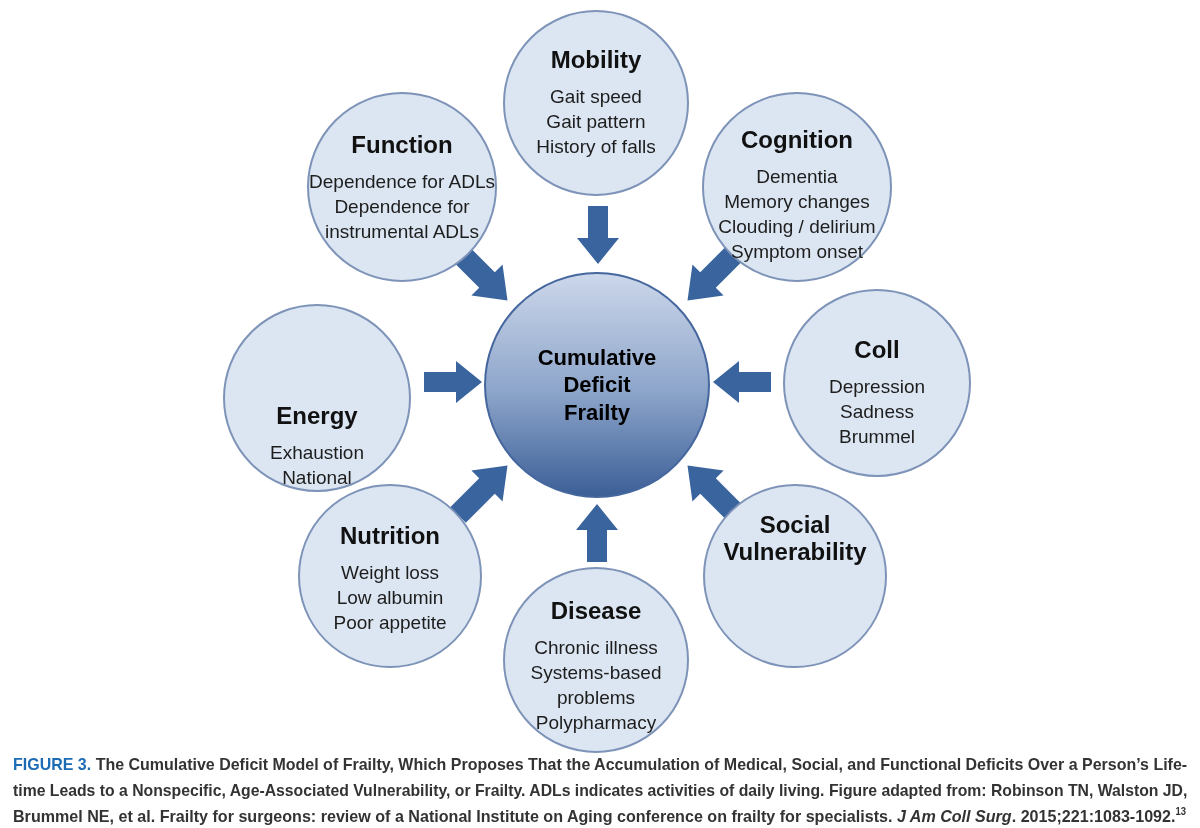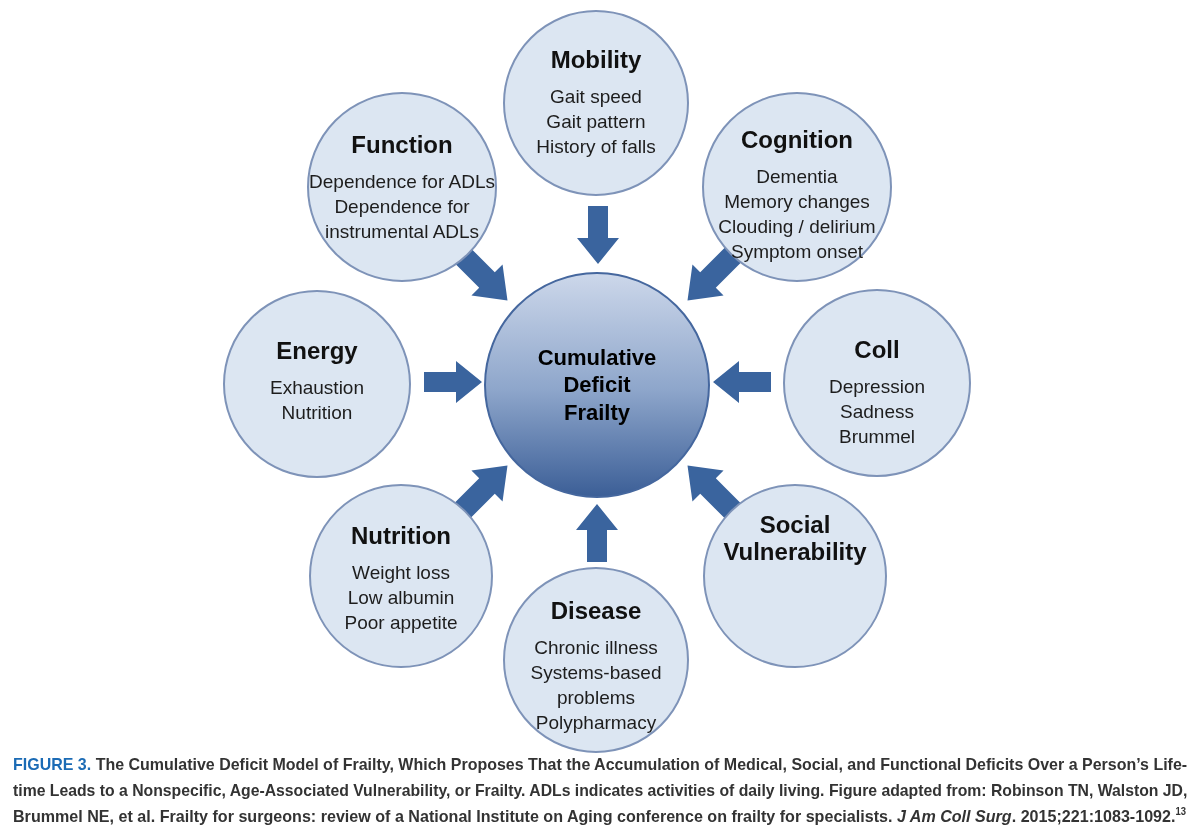--- a/index.html
+++ b/index.html
@@ -38,23 +38,23 @@
   .sat-detail {
     margin-top: 10px;
     font-size: 19px;
     line-height: 1.32;
     color: #1d1d1d;
     white-space: pre-line;
   }
   .c-mobility  { left: 503px; top: 10px;  width: 186px; height: 186px; padding-top: 35px; }
   .c-function  { left: 307px; top: 92px;  width: 190px; height: 190px; padding-top: 38px; }
   .c-cognition { left: 702px; top: 92px;  width: 190px; height: 190px; padding-top: 33px; }
-  .c-energy    { left: 223px; top: 290px; width: 188px; height: 188px; padding-top: 46px; }
+  .c-energy    { left: 223px; top: 304px; width: 188px; height: 188px; padding-top: 46px; justify-content: flex-end; }
   .c-mood      { left: 783px; top: 289px; width: 188px; height: 188px; padding-top: 46px; }
-  .c-nutrition { left: 309px; top: 484px; width: 184px; height: 184px; padding-top: 37px; }
+  .c-nutrition { left: 298px; top: 484px; width: 184px; height: 184px; padding-top: 37px; }
   .c-social    { left: 703px; top: 484px; width: 184px; height: 184px; padding-top: 26px; }
   .c-disease   { left: 503px; top: 567px; width: 186px; height: 186px; padding-top: 29px; }
   .center-circle {
     position: absolute;
     left: 484px; top: 272px;
     width: 226px; height: 226px;
     border-radius: 50%;
     background: linear-gradient(180deg,
       var(--center-grad-top, #ccd7ea) 0%,
       var(--center-grad-mid, #8ea6cb) 52%,
@@ -129,21 +129,21 @@
     <div class="sat-title">Cognition</div>
     <div class="sat-detail">Dementia
 Memory changes
 Clouding / delirium
 Symptom onset</div>
   </div>
 
   <div class="satellite c-energy">
     <div class="sat-title">Energy</div>
     <div class="sat-detail">Exhaustion
-Nutrition</div>
+National</div>
   </div>
 
   <div class="satellite c-mood">
     <div class="sat-title">Coll</div>
     <div class="sat-detail">Depression
 Sadness
 Brummel</div>
   </div>
 
   <div class="satellite c-nutrition">

